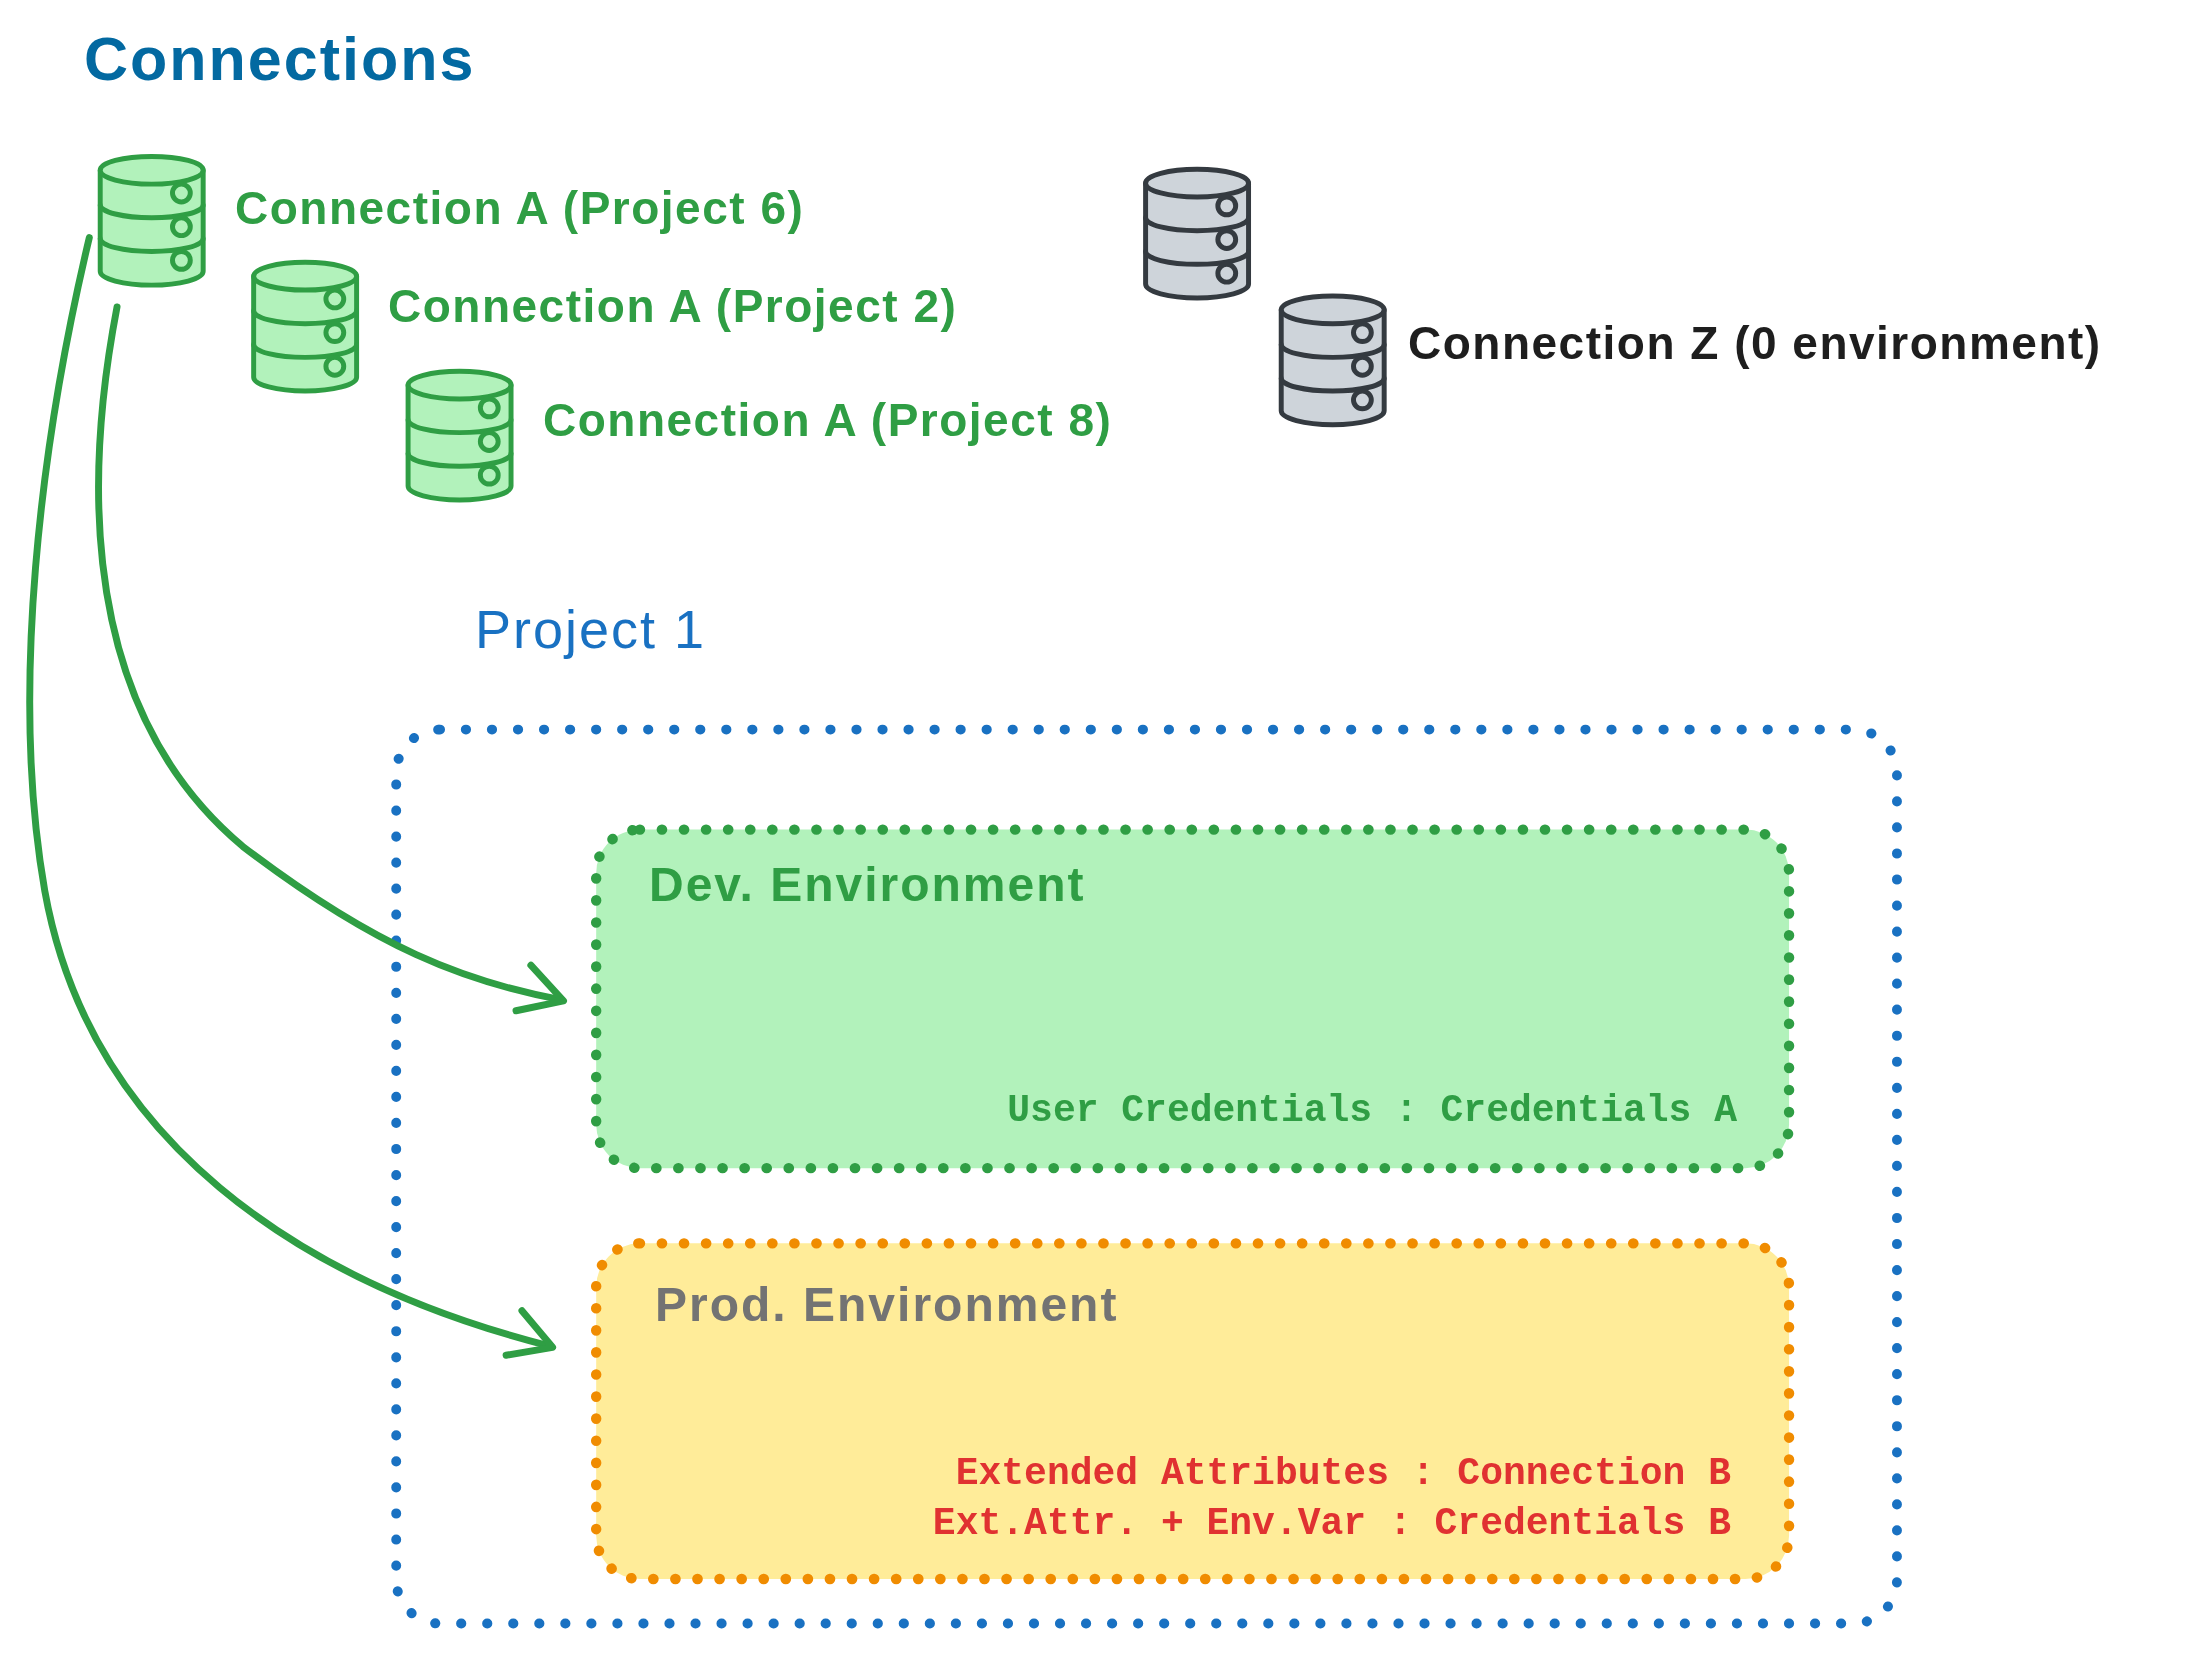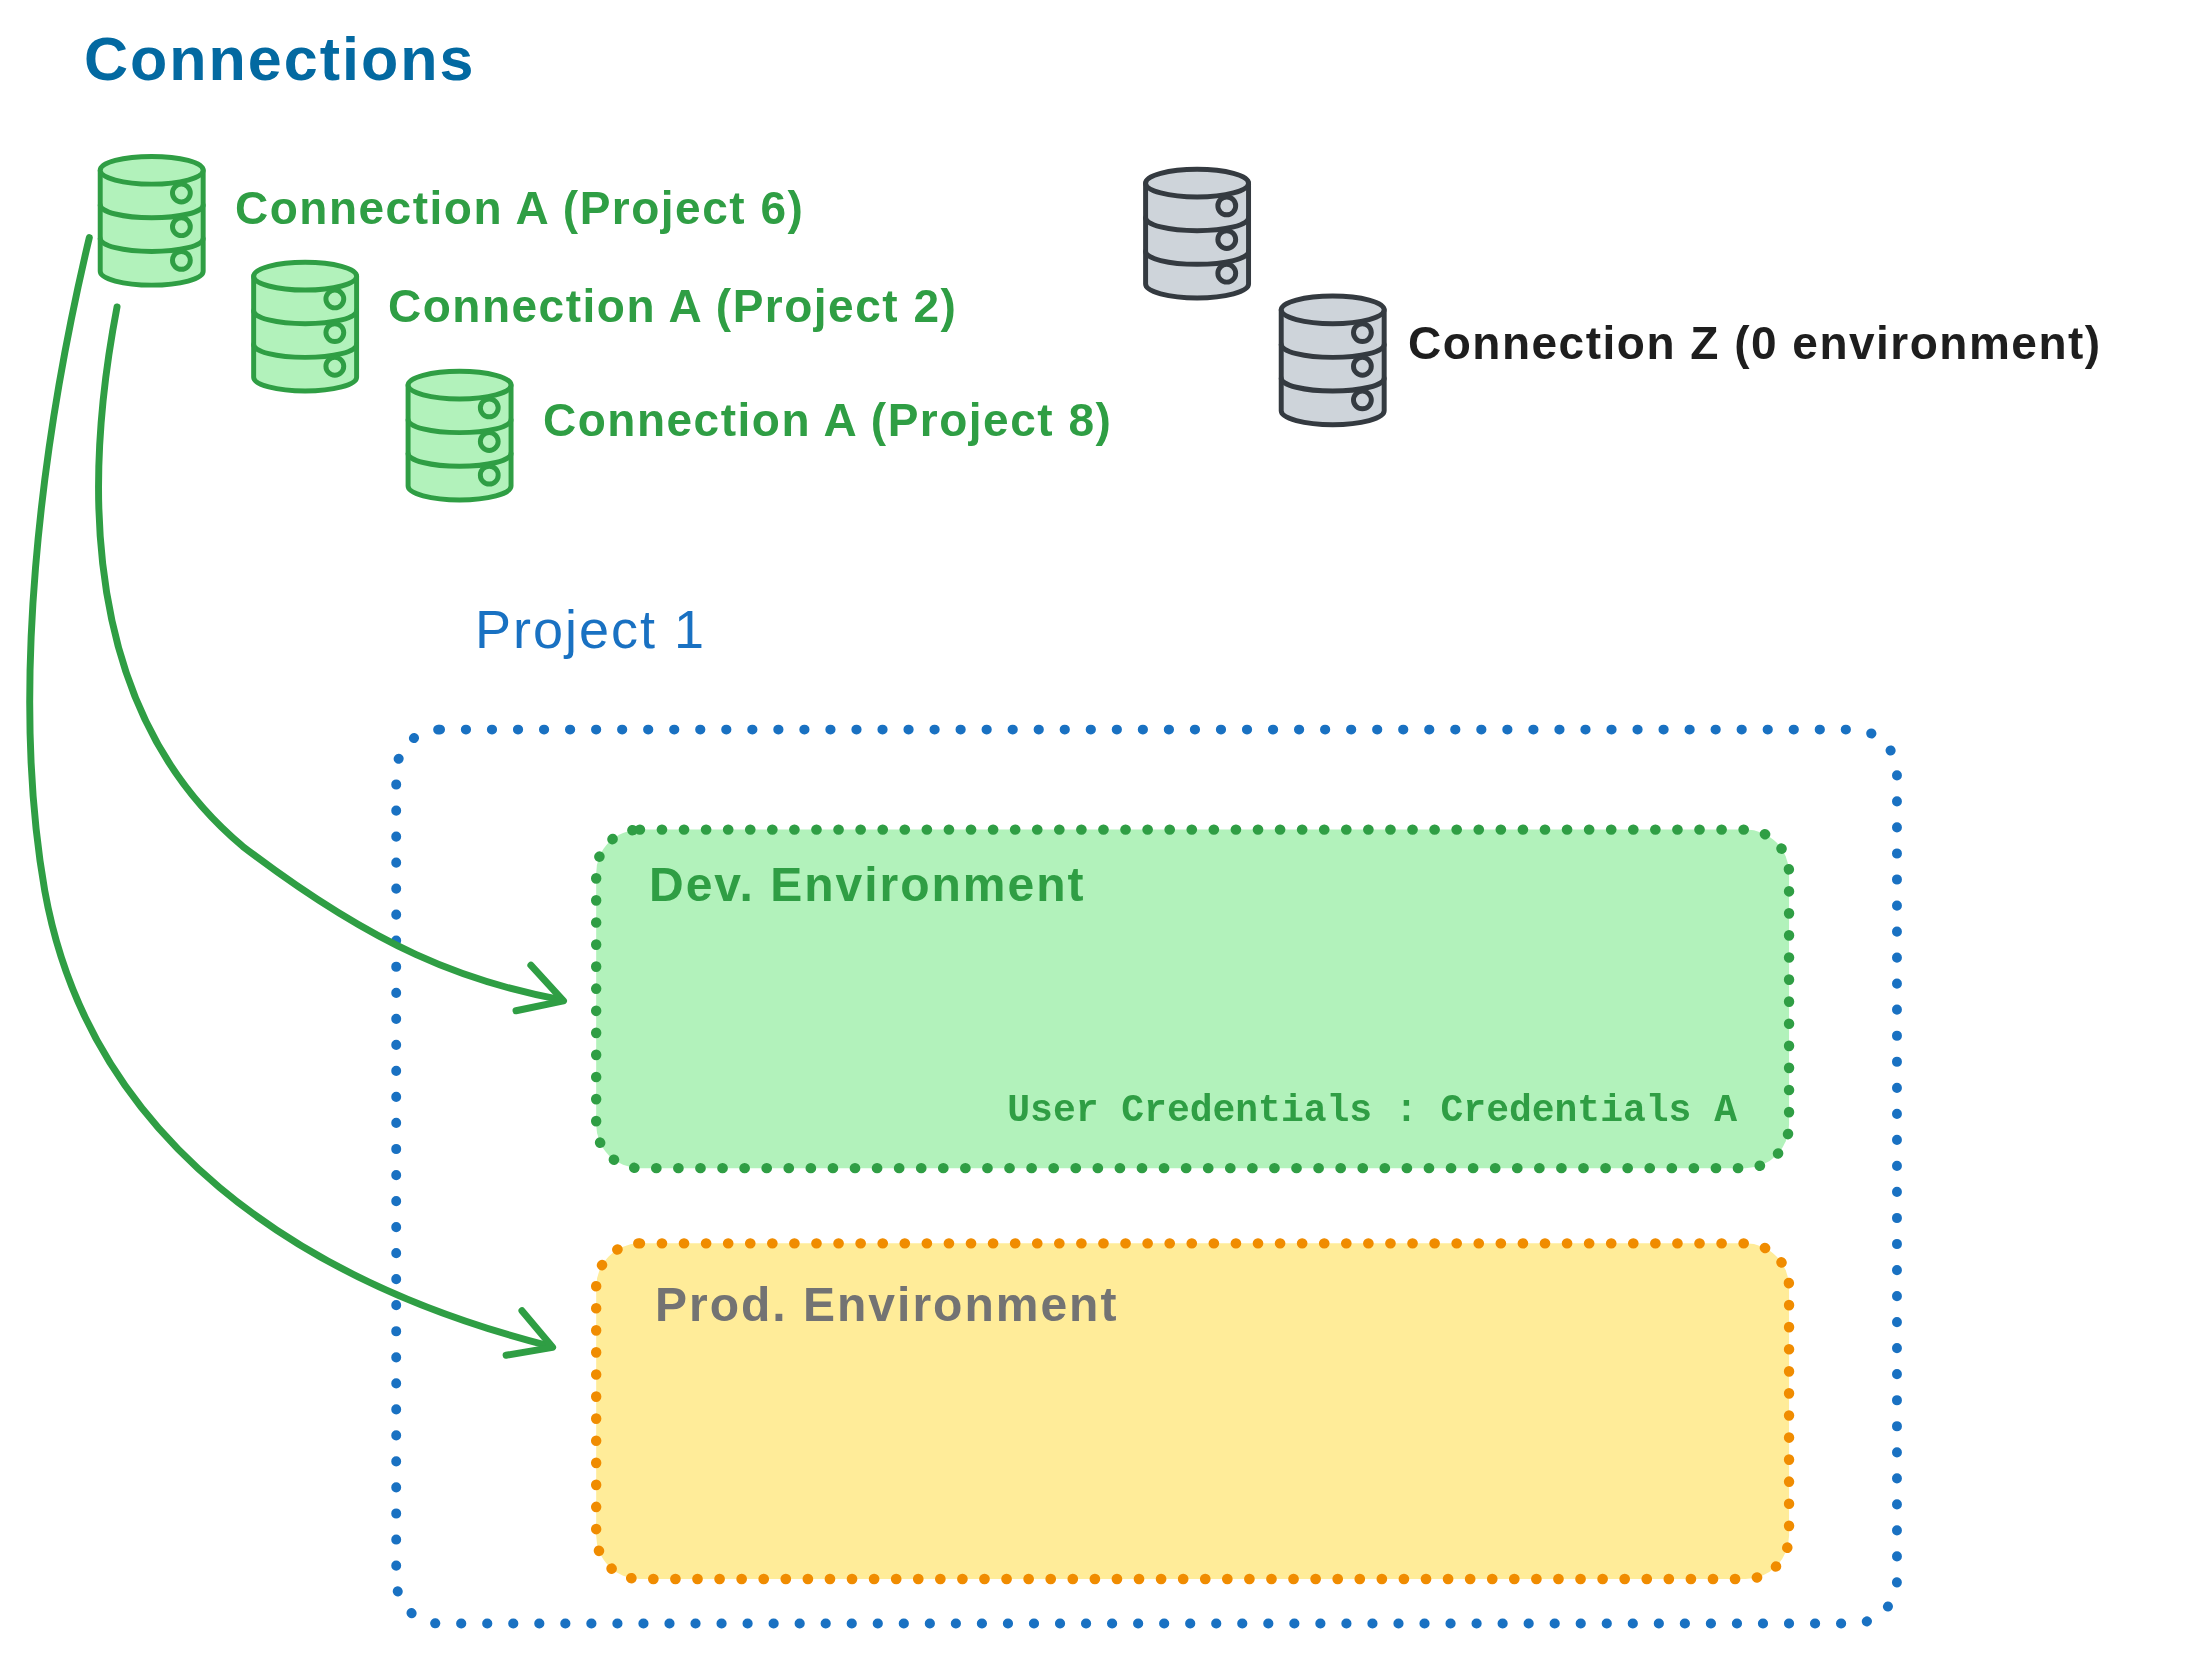--- a/index.html
+++ b/index.html
@@ -122,15 +122,19 @@
   <div class="txt conn-label conn-green pos-a3">Connection A (Project 8)</div>
 
   <div class="txt conn-label conn-black pos-z">Connection Z (0 environment)</div>
 
   <div class="txt project-title">Project 1</div>
 
   <div class="txt env-name pos-dev-name">Dev. Environment</div>
   <div class="txt mono dev-mapping">User Credentials : Credentials A</div>
 
   <div class="txt env-name pos-prod-name">Prod. Environment</div>
+  <div class="prod-mappings mono">
+    <div>Extended Attributes : Connection B</div>
+    <div>Ext.Attr. + Env.Var : Credentials B</div>
+  </div>
 
 </div>
 
 
 </body></html>

